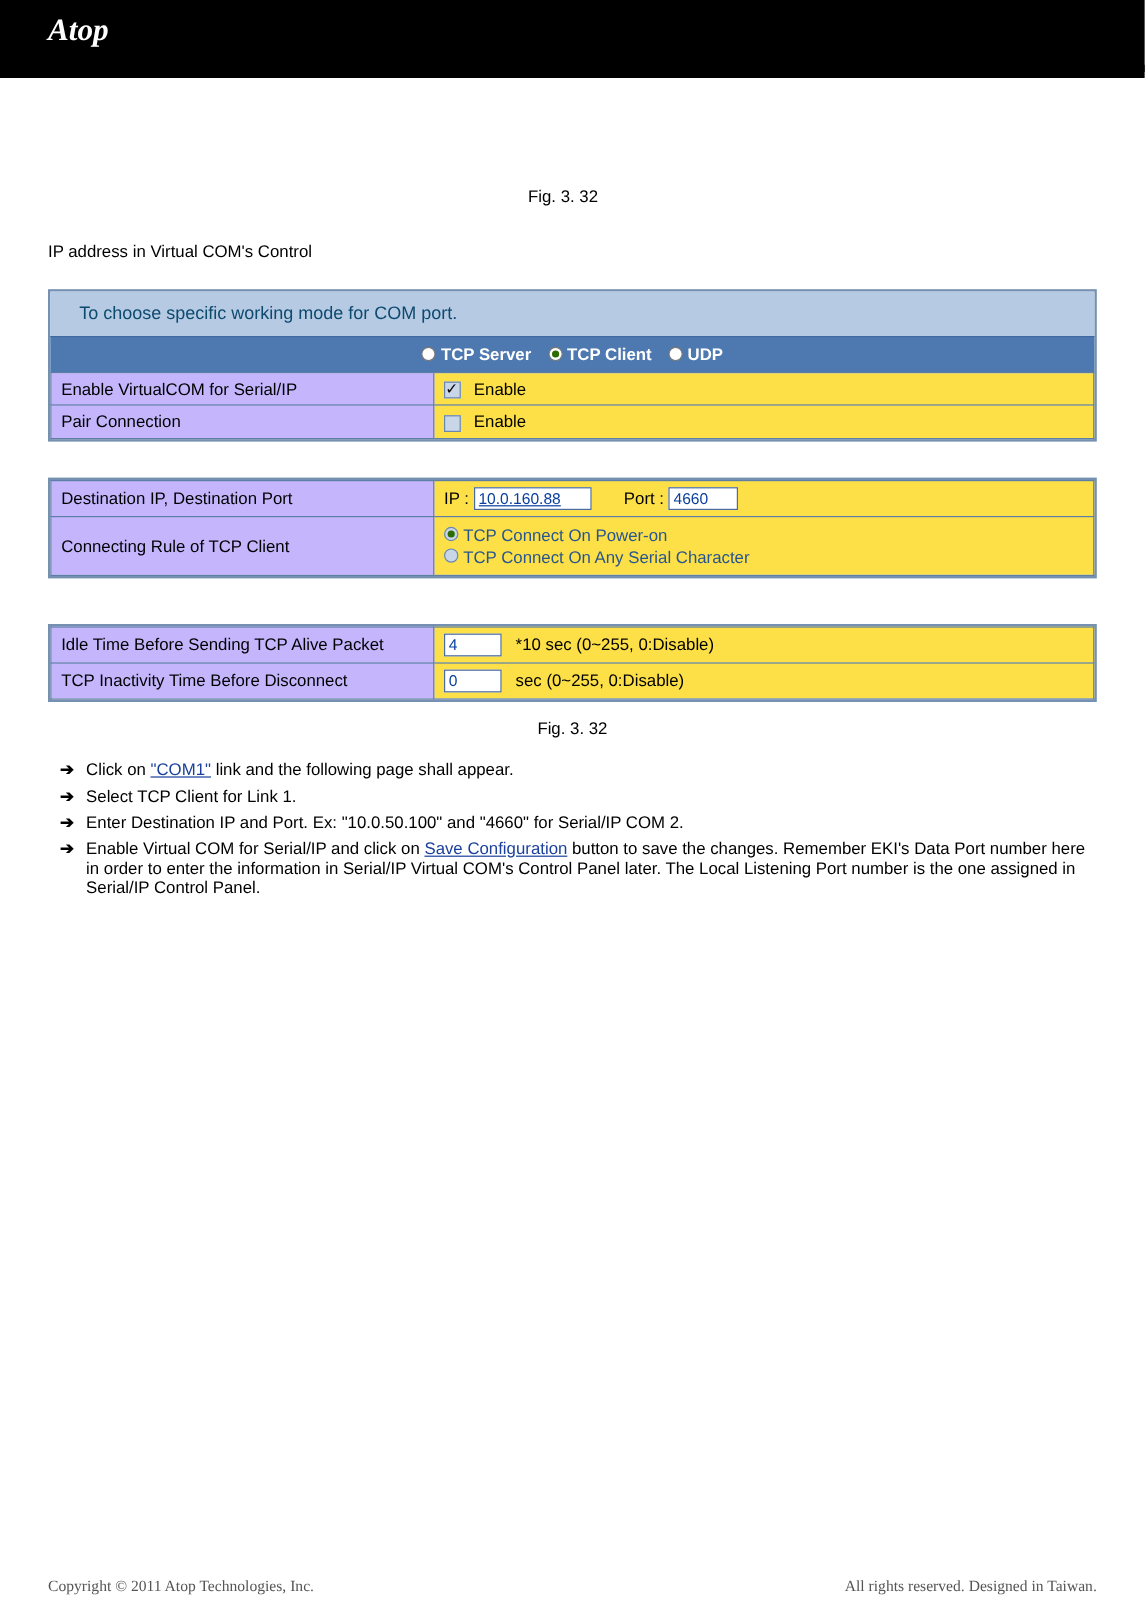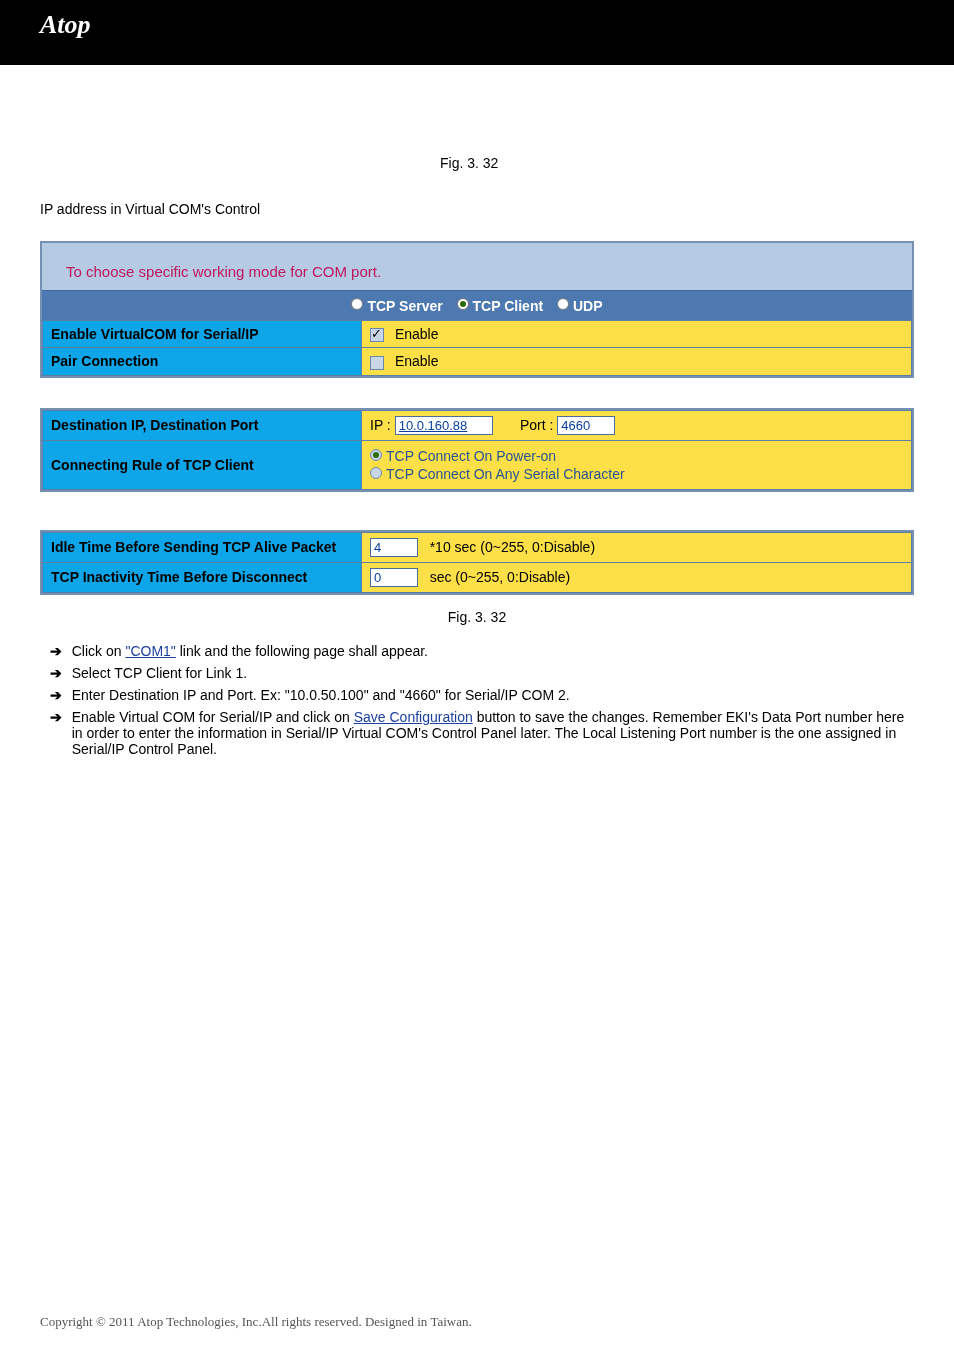--- a/index.html
+++ b/index.html
@@ -8,40 +8,40 @@
   .brand{font-family:"Times New Roman",serif;font-style:italic;font-weight:bold;font-size:26px;margin-bottom:2px}
   .subbrand{font-size:11px;letter-spacing:0}
   .hr-thick{height:5px;background:#000;margin:0}
   .content{padding:20px 40px 0}
   .figref1{font-size:14px;margin:70px 0 30px 400px}
   .line1{font-size:14px;margin:10px 0 24px}
   .panel{border:2px solid #7590b0;margin:0 0 14px}
   .panel td{font-family:Arial,Helvetica,sans-serif}
   .panel-top{background:#b7cae4;padding:8px 24px 10px}
   .link-title{color:#2b4f7e;font-weight:bold;font-size:22px;letter-spacing:1px}
-  .link-sub{color:#be185d;font-size:15px;margin-top:12px}
+  .link-sub{color:#0c4a6e;font-size:15px;margin-top:2px}
   .modebar{background:#4d79b0;color:#fff;font-weight:bold;font-size:14px;text-align:center;padding:6px 0;border-top:1px solid #4368a0}
-  .modebar .opt{display:inline-flex;align-items:flex-start;margin:0 5px}
+  .modebar .opt{display:inline-flex;align-items:center;margin:0 5px}
   .r{display:inline-block;width:10px;height:10px;border-radius:50%;background:#fff;border:1px solid #777;margin-right:4px;position:relative}
   .r.sel::after{content:"";position:absolute;left:2px;top:2px;width:6px;height:6px;border-radius:50%;background:#2b6b00}
   .r-dark{display:inline-block;width:10px;height:10px;border-radius:50%;background:#c8d6e8;border:1px solid #6a88ad;margin-right:4px;position:relative}
   .r-dark.sel::after{content:"";position:absolute;left:2px;top:2px;width:6px;height:6px;border-radius:50%;background:#2b6b00}
   table.cfg{width:100%;border-collapse:collapse}
   table.cfg td{border:1px solid #5d7ea5;padding:5px 8px;font-size:14px;background:#fde047;vertical-align:middle}
-  table.cfg td.lab{width:302px;color:#000;font-weight:bold;background:#0ea5e9}
+  table.cfg td.lab{width:302px;color:#000;font-weight:normal;background:#c4b5fd}
   .cb{display:inline-block;width:12px;height:12px;background:#c8d6e8;border:1px solid #6a88ad;margin-right:7px;vertical-align:middle;position:relative}
   .cb.chk::after{content:"✓";position:absolute;left:0;top:-3px;font-size:13px;color:#000}
   input.txt{font-family:Arial;font-size:13px;padding:1px 3px;border:1px solid #4a6ca0;background:#fff;color:#0a3f9e}
   .figref2{font-size:14px;text-align:center;margin:8px 0 18px}
   .bul{margin:0 0 6px 10px;font-size:14px;display:flex}
   .arrow{font-weight:bold;margin-right:10px}
   .bul .txt{flex:1}
   .under{text-decoration:underline;color:#1a3f9c}
   .ruleopt{color:#27558f;font-size:14px;margin:2px 0}
-  .footer{position:absolute;bottom:20px;left:40px;right:40px;font-family:'Times New Roman',serif;color:#555;font-size:13px;display:flex;}
+  .footer{position:absolute;bottom:20px;left:40px;right:40px;font-family:'Times New Roman',serif;color:#555;font-size:13px;display:flex;justify-content:space-between}
 </style>
 </head>
 <body>
 
 <div class="page">
   <div class="header">
     <div class="brand">Atop</div>
   </div>
   <div class="hr-thick"></div>
 

